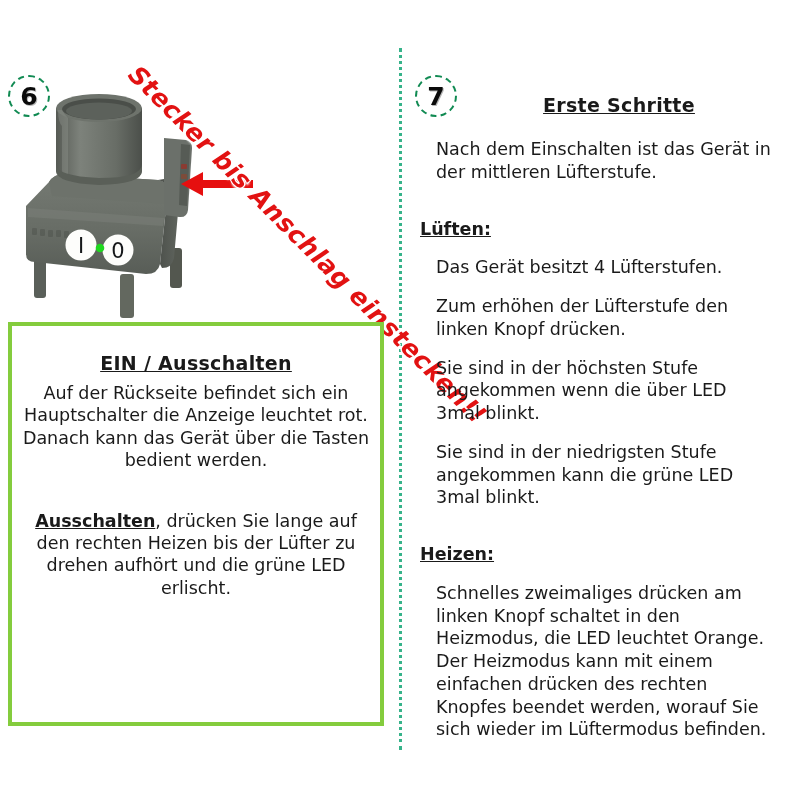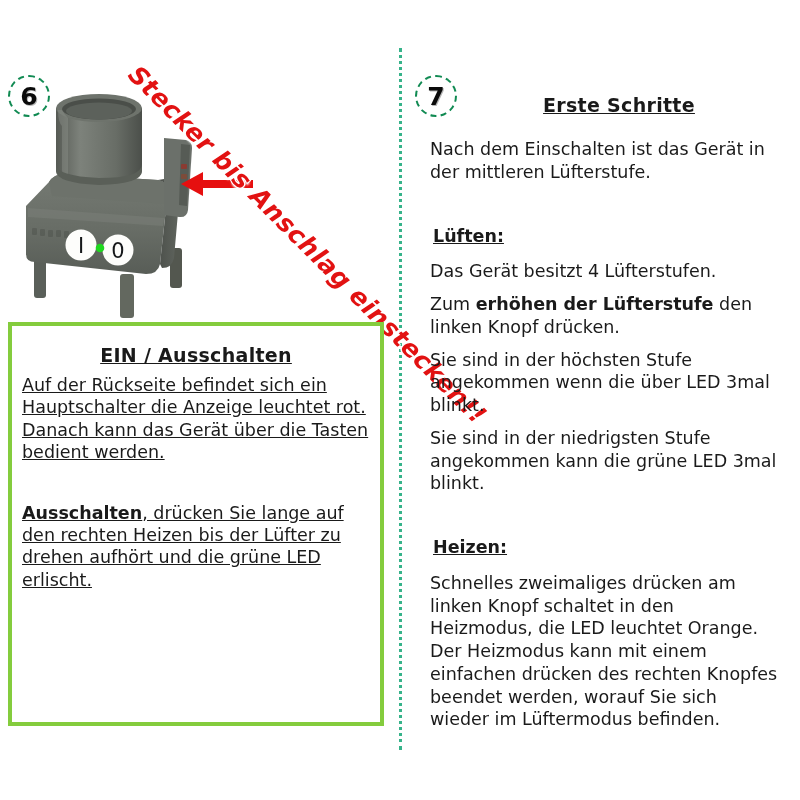--- a/index.html
+++ b/index.html
@@ -99,36 +99,35 @@
   
   .green-box {
     position: absolute;
     left: 8px;
     top: 322px;
     width: 376px;
     height: 404px;
     box-sizing: border-box;
     border: 4px solid #84cc3d;
     background: #ffffff;
-    padding: 14px 10px 0 10px;
+    padding: 22px 10px 0 10px;
   }
   .gb-title {
     text-align: center;
     font-weight: bold;
     font-size: 19px;
     text-decoration: underline;
     margin: 4px 0 8px 0;
     letter-spacing: 0.3px;
   }
   .gb-para {
-    text-align: left;
+    text-align: center;
     font-size: 17.5px;
     line-height: 1.28;
     margin: 0;
-    text-decoration: underline;
   }
   .gb-gap { height: 19px; }
   .gb-para b { font-weight: bold; }
   .gb-para u { text-decoration: underline; }
 
   
   .right-col {
     position: absolute;
     left: 420px;
     top: 86px;
@@ -139,32 +138,32 @@
     font-weight: bold;
     font-size: 19px;
     text-decoration: underline;
     margin: 8px 0 22px 0;
     padding-left: 30px;
     letter-spacing: 0.3px;
   }
   .rc-para {
     font-size: 17.5px;
     line-height: 1.30;
-    margin: 10px;
+    margin: 16px;
     text-align: left;
   }
   .rc-gap { height: 18px; }
   .rc-head {
     font-size: 17.5px;
     font-weight: bold;
     text-decoration: underline;
-    margin: 13px;
+    margin: 0;
     line-height: 1.30;
   }
-  .rc-para b { font-weight: bold; }
+  .rc-para b { font-weight: normal; }
 </style>
 </head>
 <body>
 
 <div id="page">
 
   <div class="divider"></div>
 
   <div class="badge" id="badge-6">
     <span>6</span>

